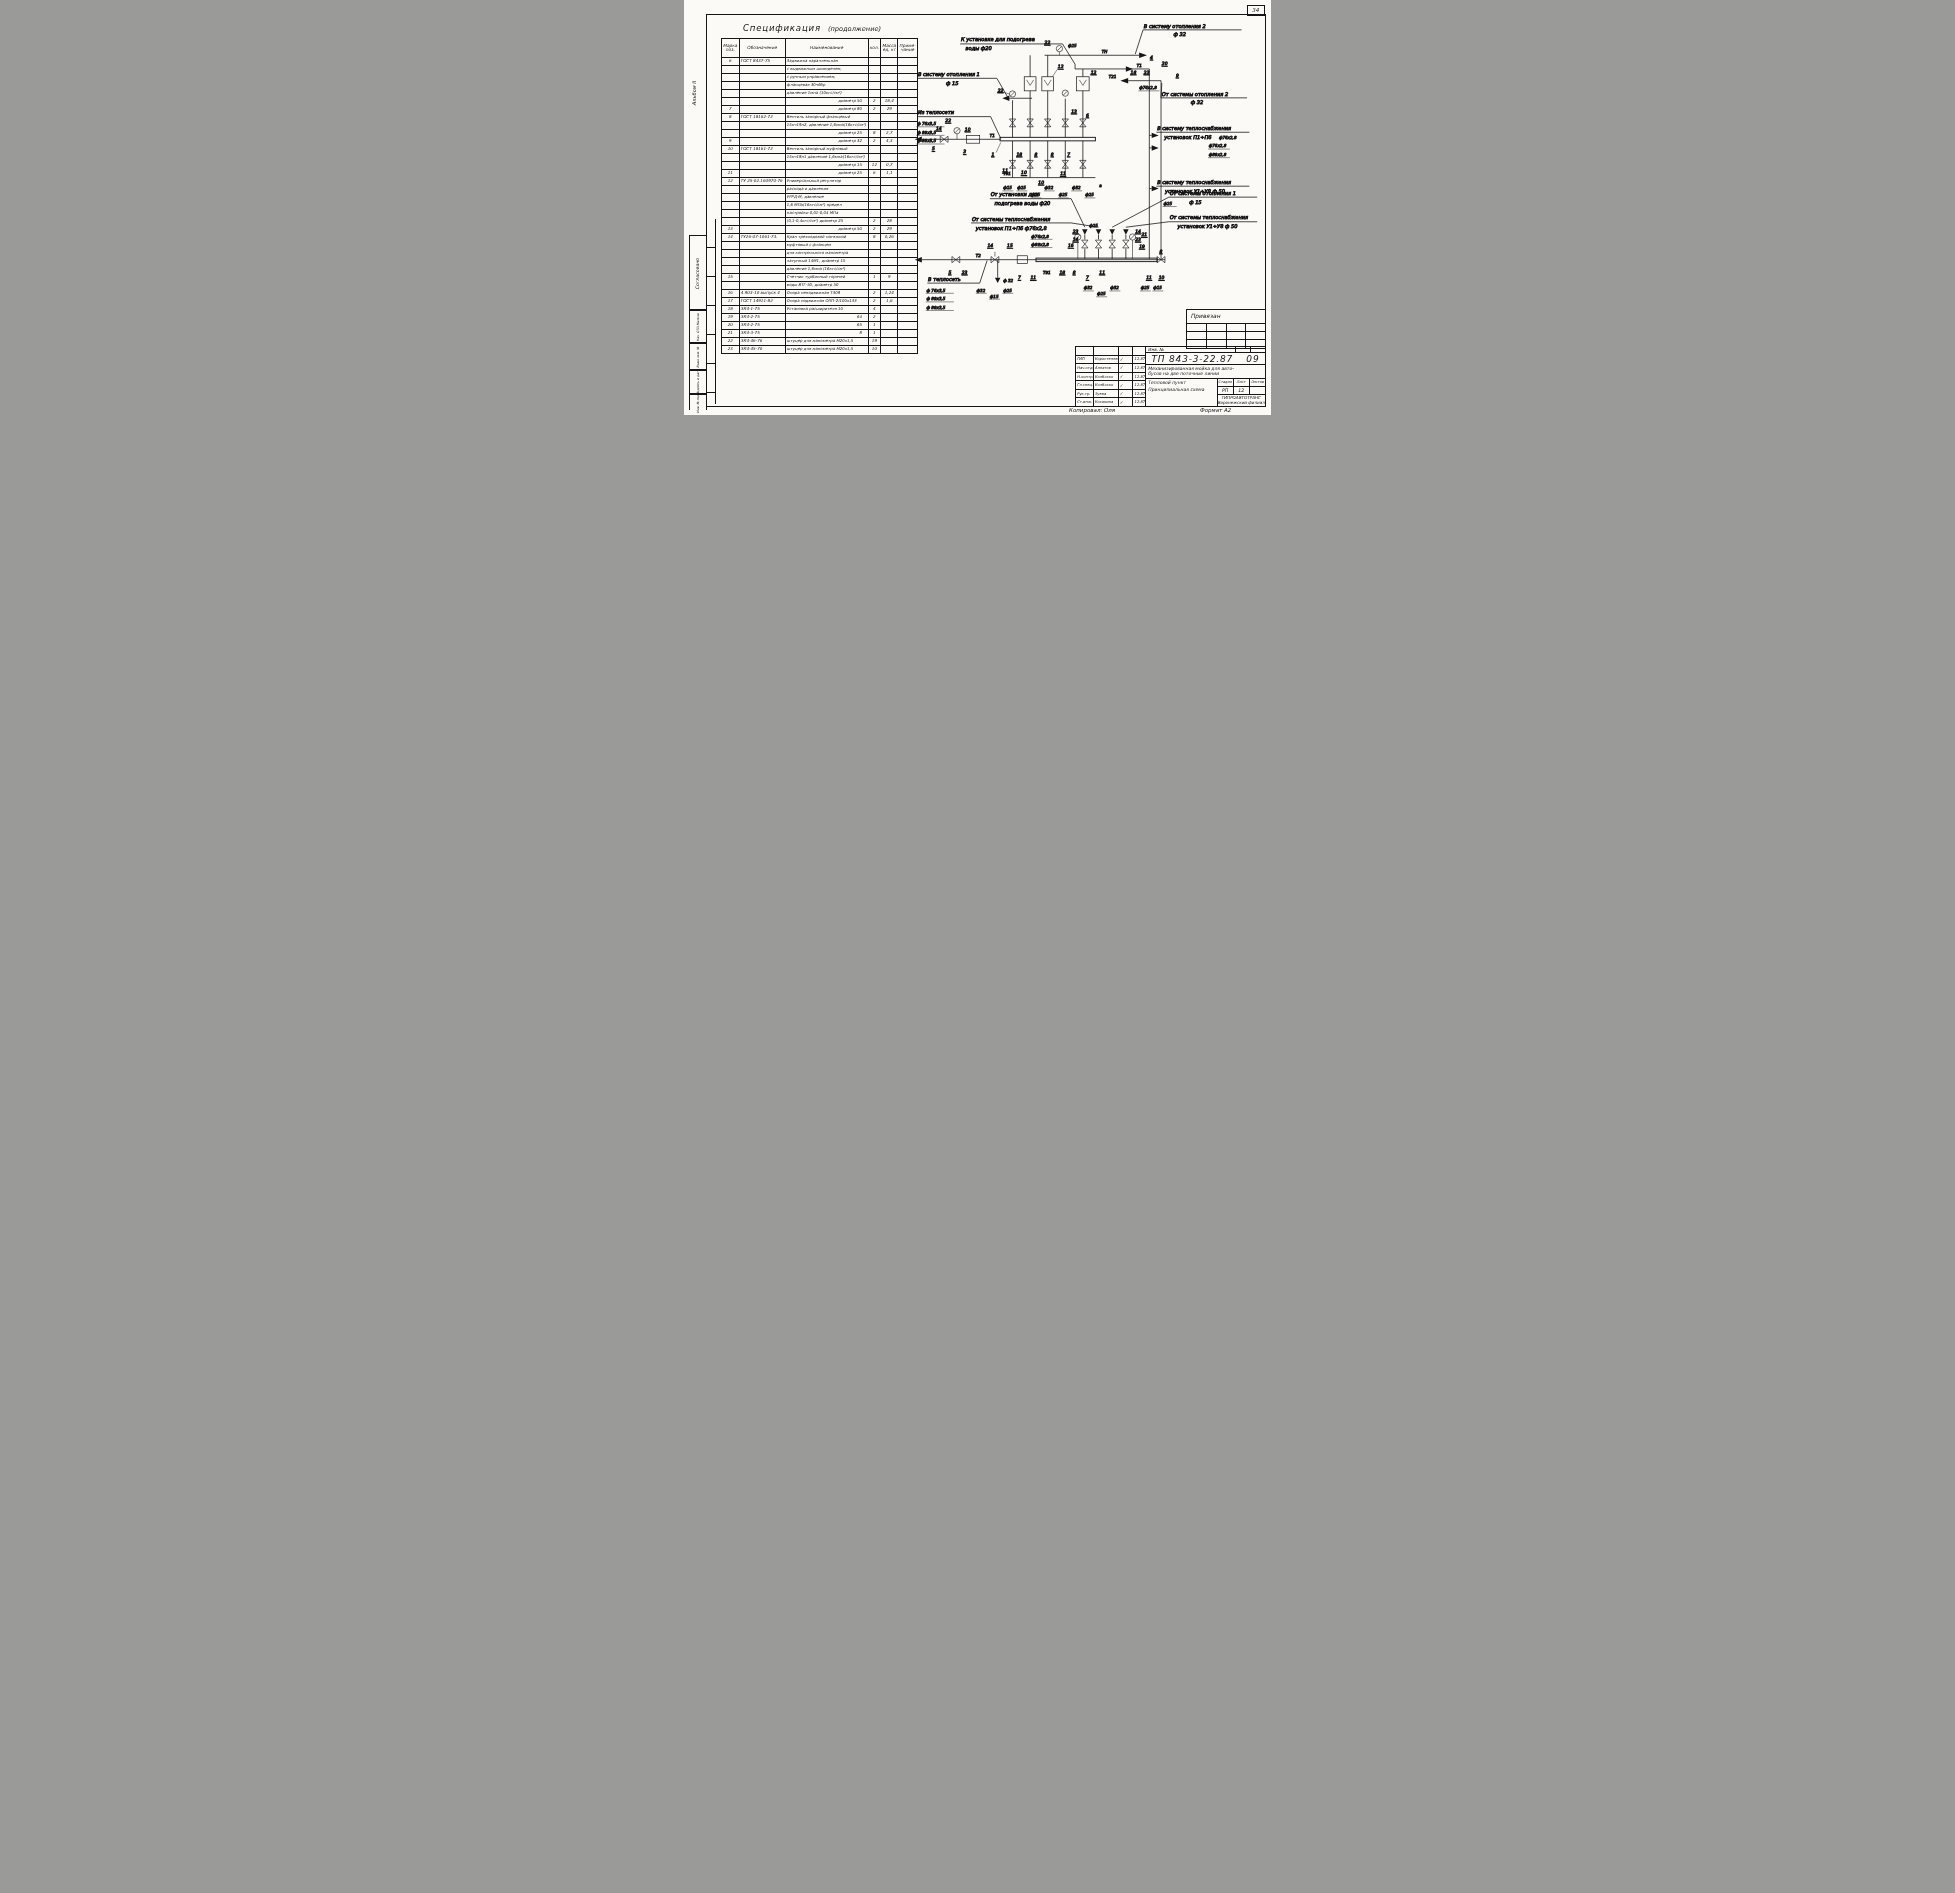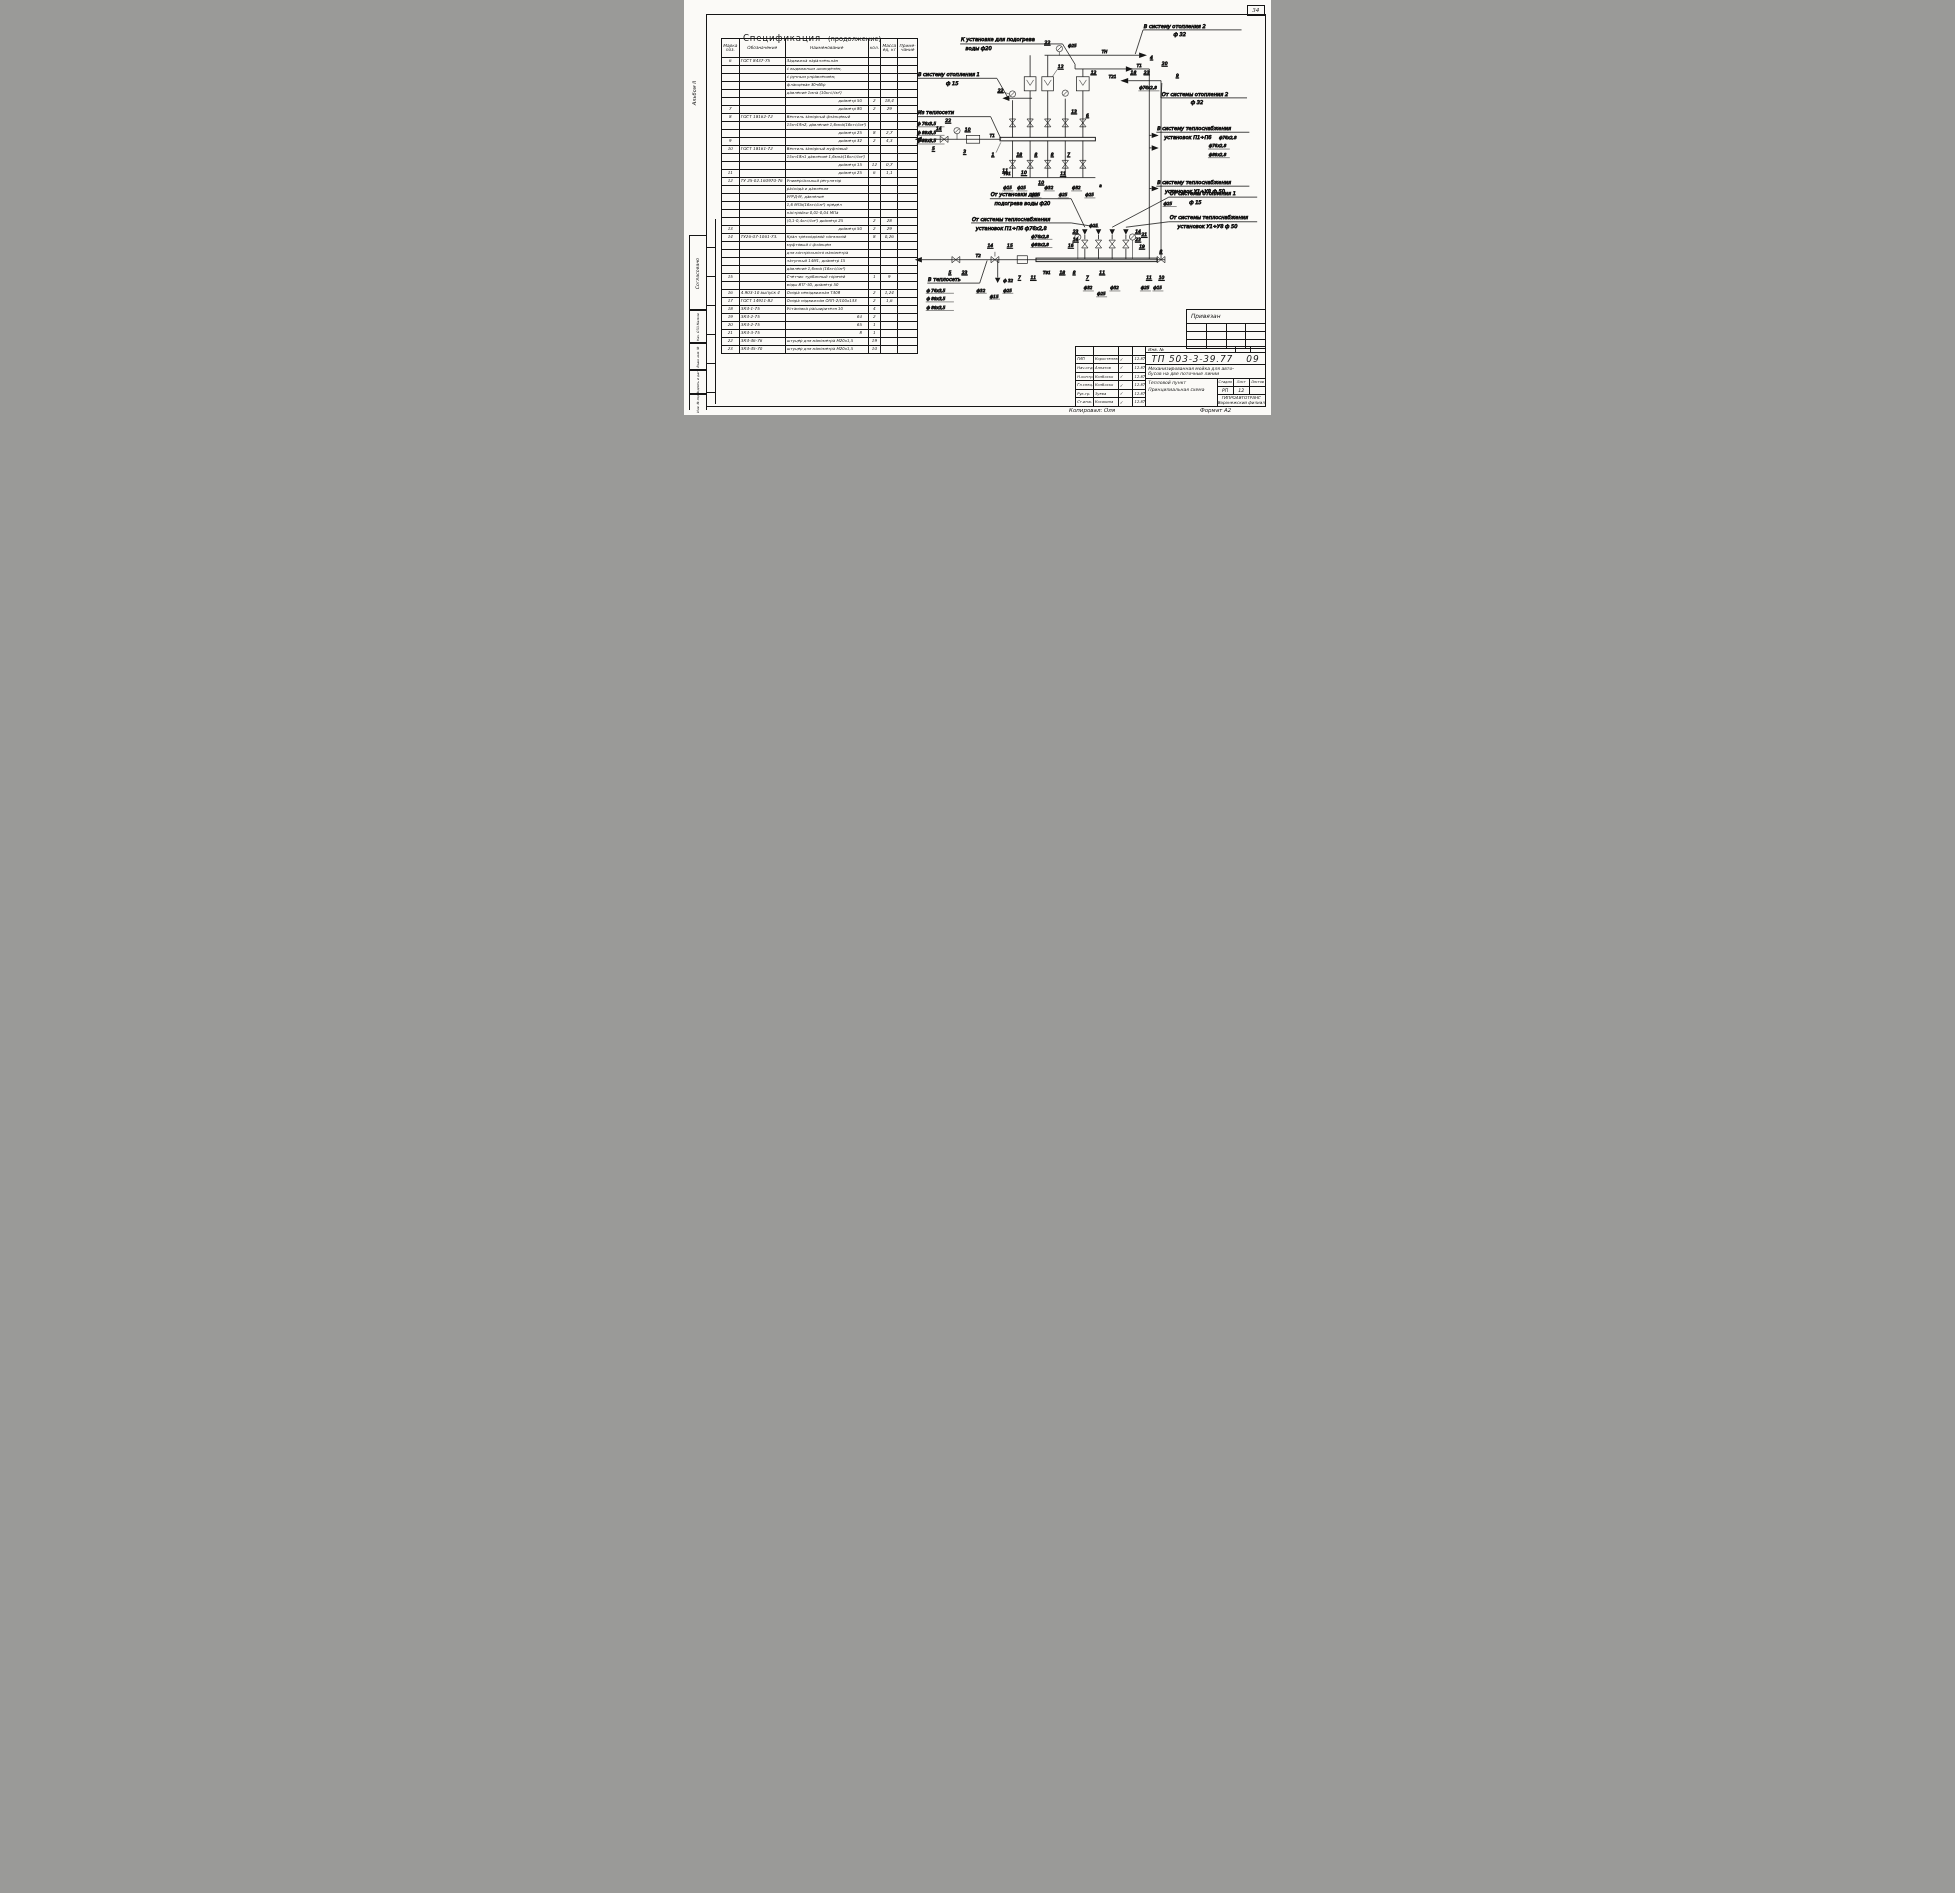--- a/index.html
+++ b/index.html
@@ -6,21 +6,21 @@
   .sheet{position:relative;width:587px;height:415px;background:#fbfaf7;color:#161616;overflow:hidden;margin:0 auto;}
   .frame{position:absolute;left:22px;top:14px;width:558px;height:391px;border:1.2px solid #161616;}
   .pagenum{position:absolute;left:563px;top:4.7px;width:15.6px;height:9.4px;border:0.8px solid #161616;
     display:flex;align-items:center;justify-content:center;font-size:5.5px;font-style:italic;}
   .rot{position:absolute;transform:rotate(-90deg);transform-origin:center center;white-space:nowrap;
     font-style:italic;}
   .sidebox{position:absolute;border:0.8px solid #161616;display:flex;align-items:center;justify-content:center;}
   .ladder{position:absolute;left:23px;top:219px;width:7.8px;height:185px;border-right:0.8px solid #161616;
     background:repeating-linear-gradient(to bottom,transparent 0 13.7px,#161616 13.7px 14.5px);}
   
-  .spec-title{position:absolute;left:59px;top:33px;font-size:8.6px;letter-spacing:0.8px;}
+  .spec-title{position:absolute;left:59px;top:23px;font-size:8.6px;font-style:italic;letter-spacing:0.8px;}
   .spec-title .cont{font-size:6.6px;letter-spacing:0;margin-left:7px;}
   table.spec{position:absolute;left:37px;top:38px;border-collapse:collapse;table-layout:fixed;
     font-style:italic;}
   table.spec th,table.spec td{border:0.8px solid #161616;padding:0 1.2px;font-weight:normal;
     font-size:4.1px;line-height:1.05;height:7px;overflow:hidden;white-space:nowrap;}
   table.spec th{white-space:pre-line;font-size:4.3px;height:18px;text-align:center;}
   table.spec td.ce{text-align:center;}
   table.spec td.nm{font-size:3.9px;}
   table.spec td.ra{text-align:right;padding-right:5.5px;}
   
@@ -807,21 +807,21 @@
         </div>
       </div>
     <div class="tb-right">
       <div class="row-inv">
         <span class="lbl">Инв. №</span>
         <span class="sp"></span>
           <span class="cell"></span>
           <span class="cell"></span>
       </div>
       <div class="row-doc">
-        <span>ТП 503-3-39.77</span>
+        <span>ТП 843-3-22.87</span>
         <span class="sfx">09</span>
       </div>
       <div class="row-title">
         <div>Механизированная мойка для авто-</div>
         <div>бусов на две поточные линии</div>
       </div>
       <div class="row-bottom">
         <div class="dt">
           <div>Тепловой пункт</div>
           <div>Принципиальная схема</div>

